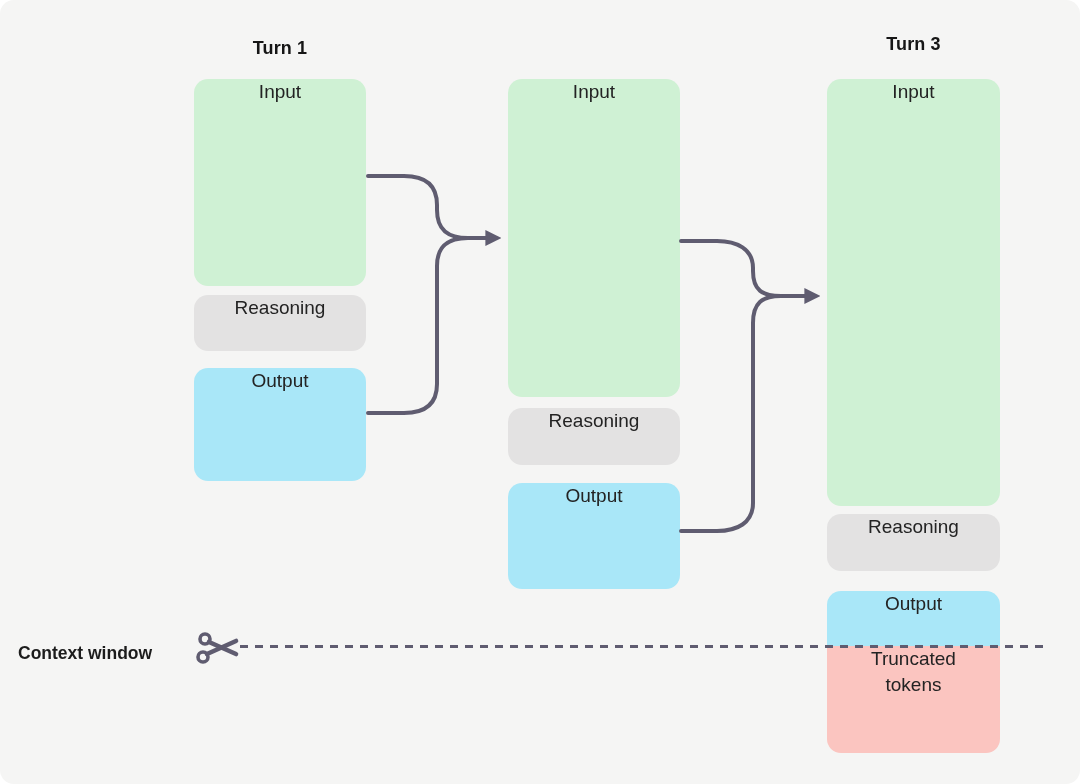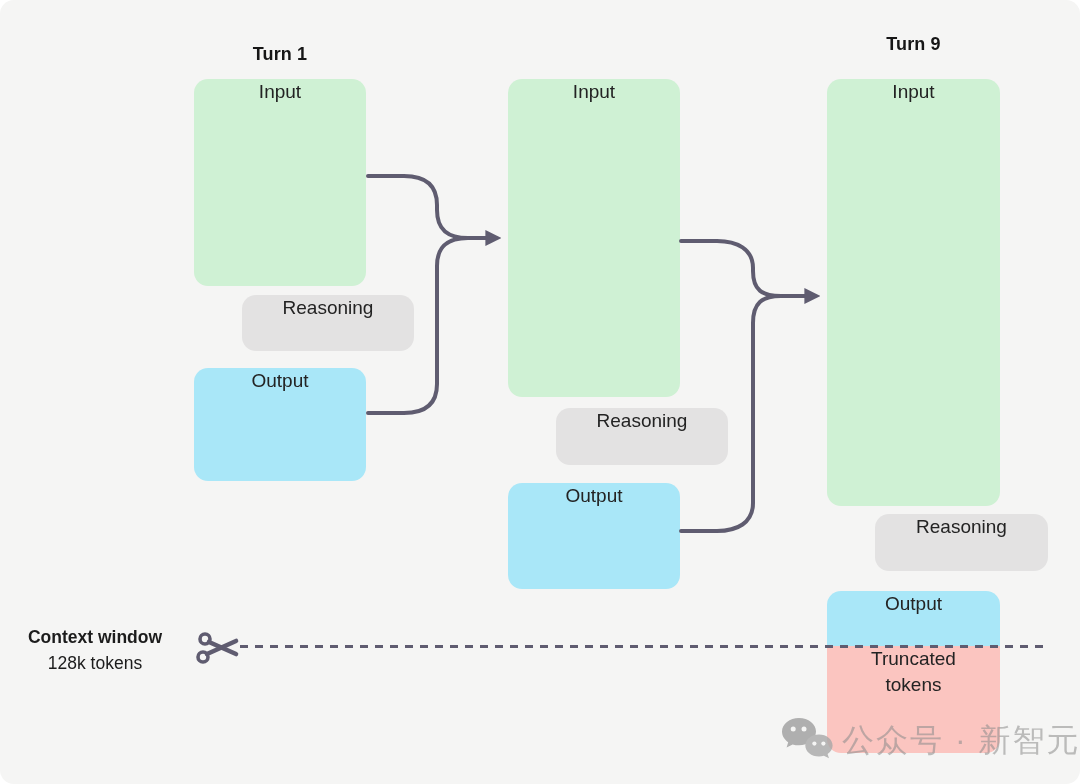--- a/index.html
+++ b/index.html
@@ -36,21 +36,21 @@
     align-items: flex-start;
     justify-content: center;
     border-radius: 14px;
     z-index: 1;
     font-size: 19px;
     color: #232323;
     text-align: center;
     line-height: 26px;
   }
   .box.input     { background: var(--input, #cff1d4); }
-  .box.reasoning { background: var(--reasoning, #e3e2e2); margin-left: 48px; }
+  .box.reasoning { background: var(--reasoning, #e3e2e2); }
   .box.output    { background: var(--output, #a9e7f8); margin-top: 9px; }
   .box.output.cut { border-radius: 14px 14px 0 0; }
   .box.truncated {
     background: var(--truncated, #fbc5c0);
     border-radius: 0 0 14px 14px;
   }
   .cut-line {
     position: absolute;
     left: 240px;
     top: 645px;
@@ -63,23 +63,23 @@
   }
   .scissors {
     position: absolute;
     left: 195px;
     top: 629px;
     z-index: 6;
   }
   .context-label {
     position: absolute;
     left: 18px;
-    top: 624px;
+    top: 640px;
     width: 154px;
-    text-align: center;
+    text-align: left;
     color: #1c1c1c;
     z-index: 4;
   }
   .context-label .l1 {
     font-size: 17.5px;
     font-weight: 700;
     line-height: 26px;
   }
   .context-label .l2 {
     font-size: 17.5px;
@@ -116,42 +116,42 @@
       </marker>
     </defs>
     <g fill="none" stroke="#5f5c70" stroke-width="4" stroke-linecap="round">
       <path d="M368 176 L404 176 C424 176 437 184 437 205 L437 210 C437 230 448 238 468 238 L487 238" marker-end="url(#ah)"></path>
       <path d="M368 413 L404 413 C424 413 437 405 437 384 L437 266 C437 246 448 238 468 238"></path>
       <path d="M681 241 L717 241 C737 241 753 249 753 268 L753 271 C753 290 762 296 781 296 L806 296" marker-end="url(#ah)"></path>
       <path d="M681 531 L717 531 C737 531 753 523 753 503 L753 323 C753 303 762 296 781 296"></path>
     </g>
   </svg>
 
-  <div class="turn-title" style="left:194px; top:44px; width:172px;text-align:center;">Turn 1</div>
+  <div class="turn-title" style="left:194px; top:38px; width:172px;text-align:center;">Turn 1</div>
   <div class="box input" style="left:194px; top:79px; width:172px; height:207px;">
     <span>Input</span>
   </div>
   <div class="box reasoning" style="left:194px; top:295px; width:172px; height:56px;">
     <span>Reasoning</span>
   </div>
   <div class="box output" style="left:194px; top:359px; width:172px; height:113px;">
     <span>Output</span>
   </div>
 
   <div class="box input" style="left:508px; top:79px; width:172px; height:318px;">
     <span>Input</span>
   </div>
   <div class="box reasoning" style="left:508px; top:408px; width:172px; height:57px;">
     <span>Reasoning</span>
   </div>
   <div class="box output" style="left:508px; top:474px; width:172px; height:106px;">
     <span>Output</span>
   </div>
 
-  <div class="turn-title" style="left:827px; top:34px; width:173px;">Turn 9</div>
+  <div class="turn-title" style="left:827px; top:34px; width:173px;">Turn 3</div>
   <div class="box input" style="left:827px; top:79px; width:173px; height:427px;">
     <span>Input</span>
   </div>
   <div class="box reasoning" style="left:827px; top:514px; width:173px; height:57px;">
     <span>Reasoning</span>
   </div>
   <div class="box output cut" style="left:827px; top:582px; width:173px; height:64px;">
     <span>Output</span>
   </div>
   <div class="box truncated" style="left:827px; top:646px; width:173px; height:107px; padding:0 24px; box-sizing:border-box;">
@@ -165,32 +165,16 @@
       <circle cx="10" cy="10" r="5" stroke-width="3.6"></circle>
       <circle cx="8" cy="28" r="5" stroke-width="3.6"></circle>
       <path d="M14 13 L41 25" stroke-width="4.6" stroke-linecap="round"></path>
       <path d="M12 25 L41 12" stroke-width="4.6" stroke-linecap="round"></path>
     </g>
     <circle cx="26" cy="18.5" r="2" fill="#5f5c70"></circle>
   </svg>
 
   <div class="context-label">
     <div class="l1">Context window</div>
-    <div class="l2">128k tokens</div>
   </div>
 
-  <div class="watermark">
-    <svg width="52" height="45" viewBox="0 0 52 45" opacity="0.8">
-      <g fill="#9e9e9e">
-        <path d="M18 1 C8.6 1 1 7 1 14.6 C1 19 3.4 22.8 7.2 25.2 L5.6 30.4 L11.6 27.4 C13.6 28 15.7 28.3 18 28.3 C27.4 28.3 35 22.2 35 14.6 C35 7 27.4 1 18 1 Z"></path>
-      </g>
-      <circle cx="12.2" cy="12" r="2.5" fill="#f5f5f4"></circle>
-      <circle cx="23" cy="12" r="2.5" fill="#f5f5f4"></circle>
-      <g fill="#a8a8a8">
-        <path d="M38 17.5 C30.4 17.5 24.3 22.4 24.3 28.5 C24.3 34.6 30.4 39.5 38 39.5 C39.7 39.5 41.4 39.3 42.9 38.8 L48 41.3 L46.6 37 C49.6 35 51.6 32 51.6 28.5 C51.6 22.4 45.5 17.5 38 17.5 Z"></path>
-      </g>
-      <circle cx="33.4" cy="26.6" r="2.1" fill="#f5f5f4"></circle>
-      <circle cx="42.4" cy="26.6" r="2.1" fill="#f5f5f4"></circle>
-    </svg>
-    <span class="wm-text">公众号 · 新智元</span>
-  </div>
 
 </div>
 
 </body></html>

